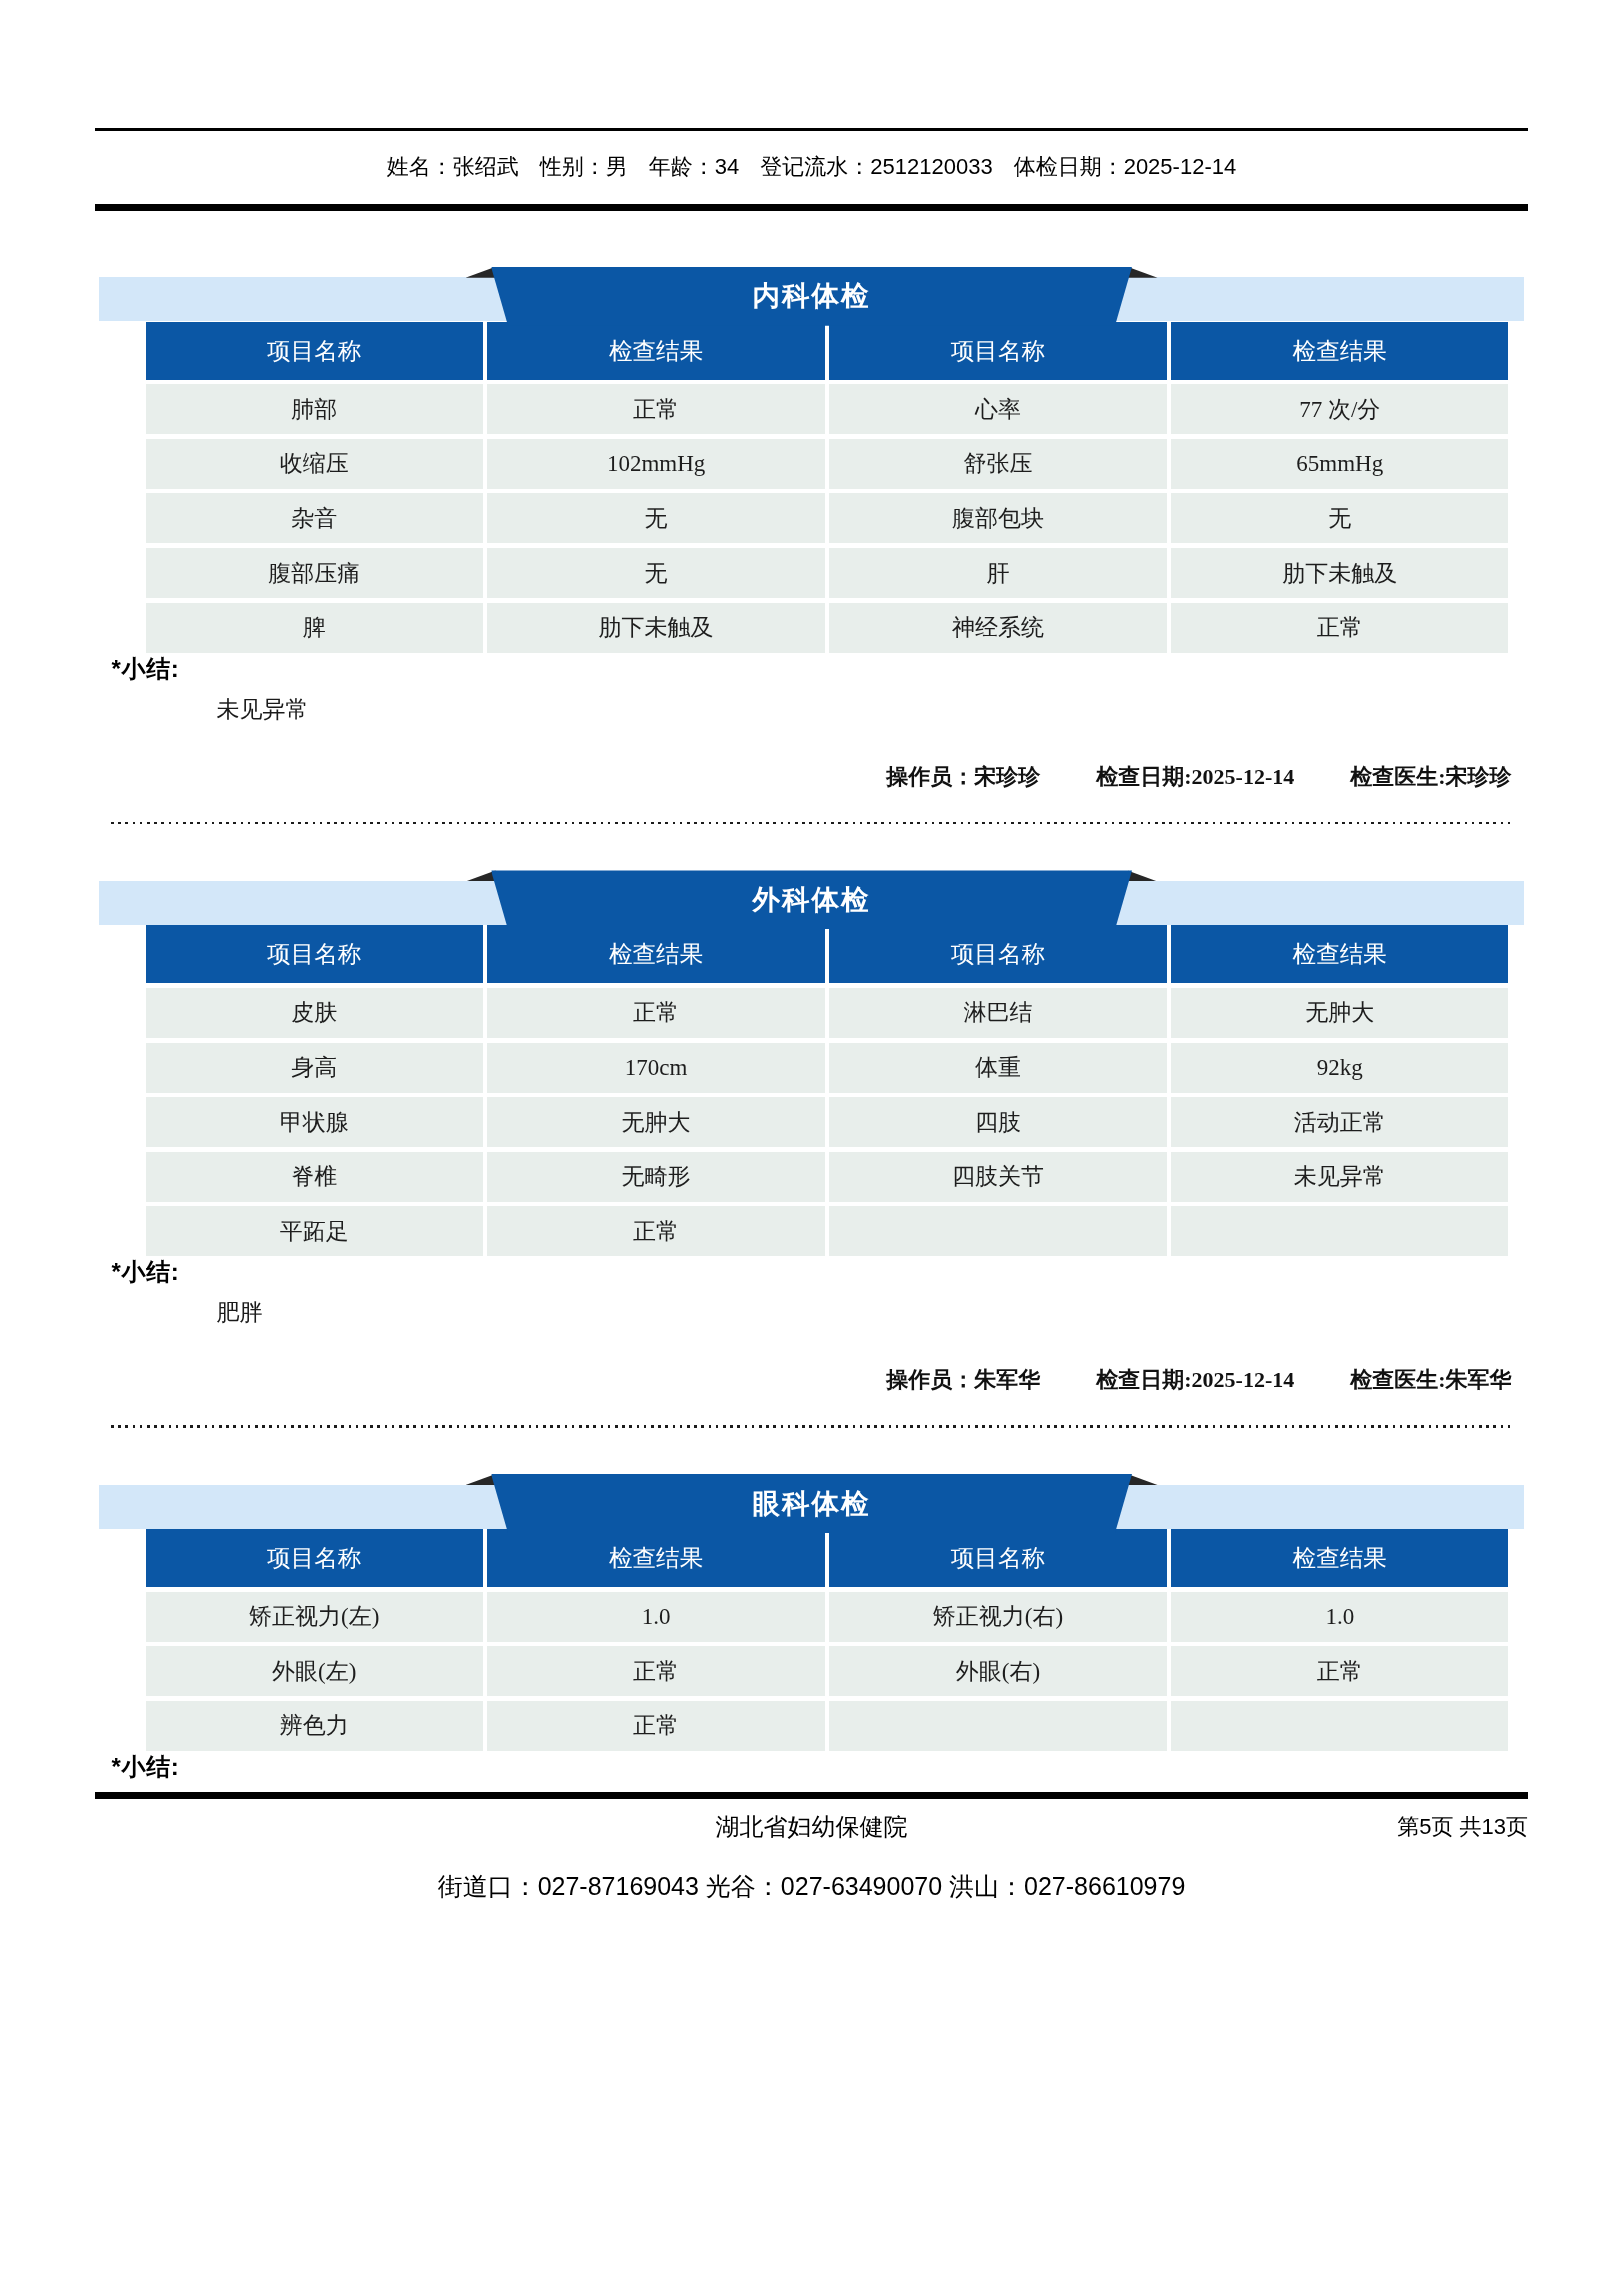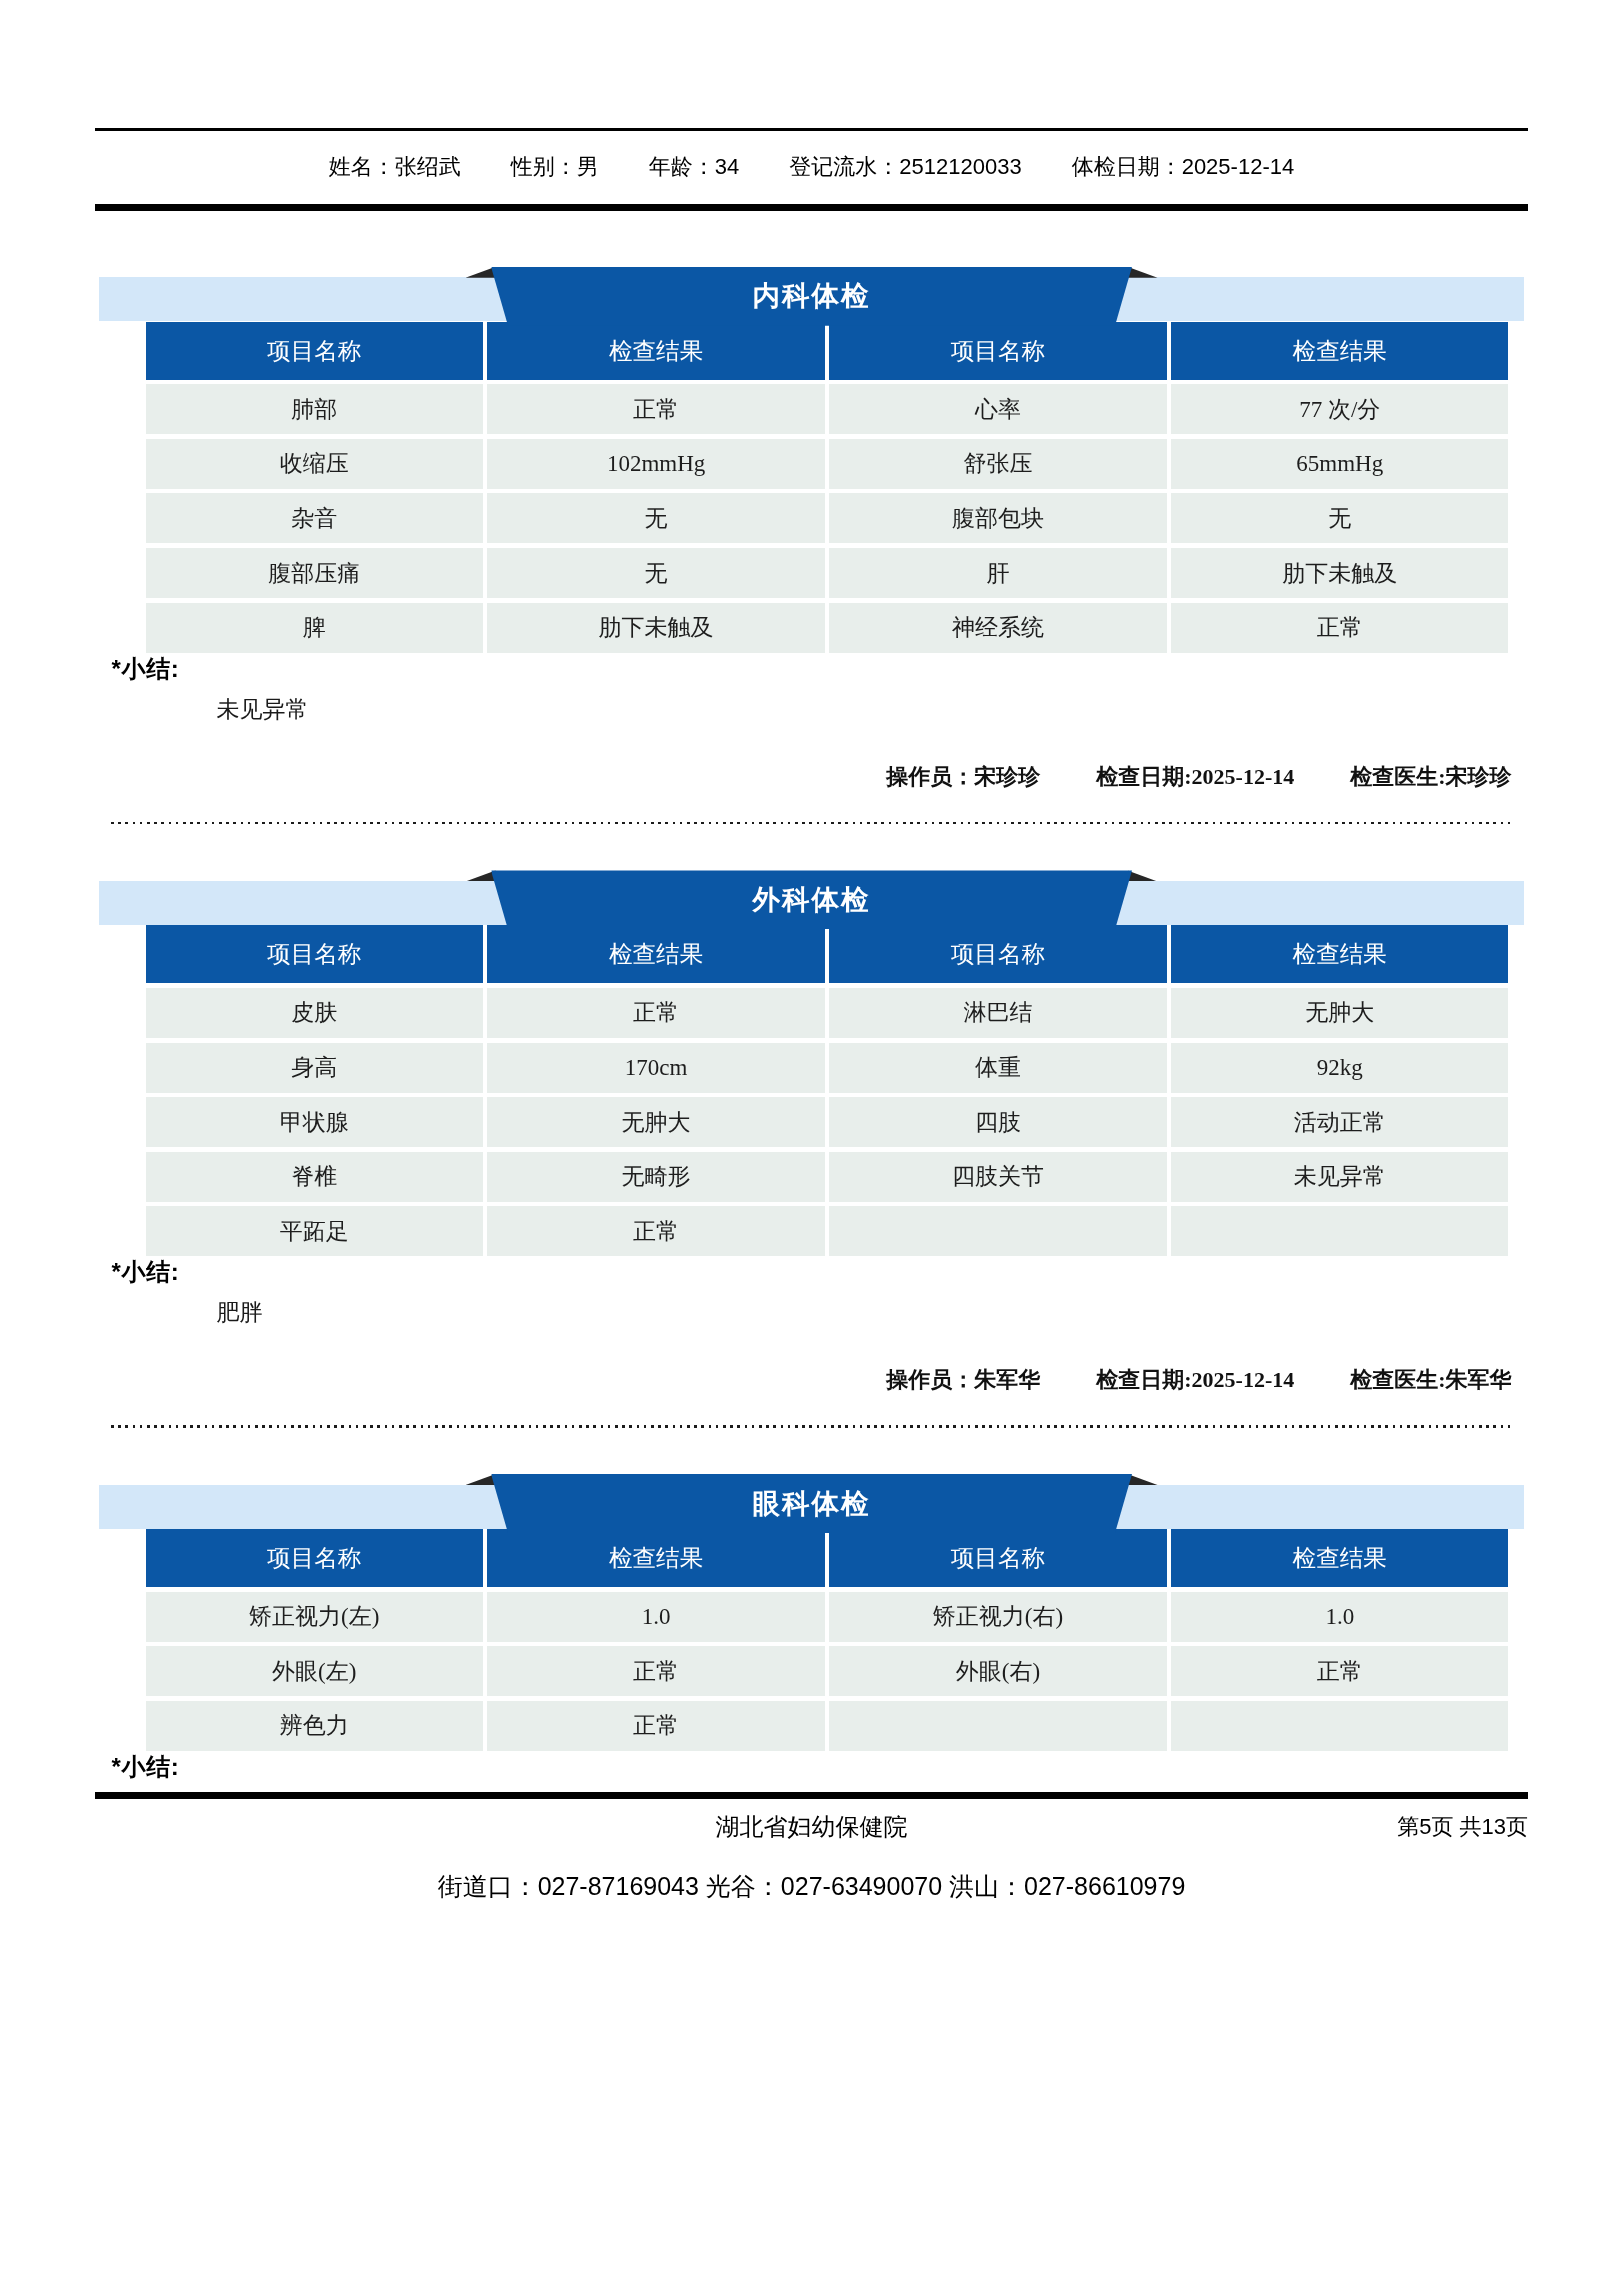--- a/index.html
+++ b/index.html
@@ -10,21 +10,21 @@
     overflow:hidden;
     font-family:"Liberation Sans",sans-serif;
     color:#111;
   }
   .content{margin:0 95px;}
 
   
   .rule-thin{height:2.6px;background:#000;margin-top:128px;}
   .header-info{
     display:flex;justify-content:center;align-items:center;
-    gap:50px;height:73px;font-size:22px;color:#000;
+    gap:21px;height:73px;font-size:22px;color:#000;
   }
   .rule-thick{height:7.2px;background:#000;}
 
   
   .section{margin-top:56px;}
   .section:nth-child(n+2){margin-top:46px;}
   .ribbon{position:relative;height:51px;margin:0 4px;}
   .ribbon-strip{position:absolute;left:0;right:0;top:10.5px;height:44px;background:var(--strip-blue,#d3e7f9);}
   .fold{position:absolute;top:0;width:30px;height:11px;background:#272727;}
   .fold-left{left:calc(50% - 346px);clip-path:polygon(100% 0,0 100%,100% 100%);}

